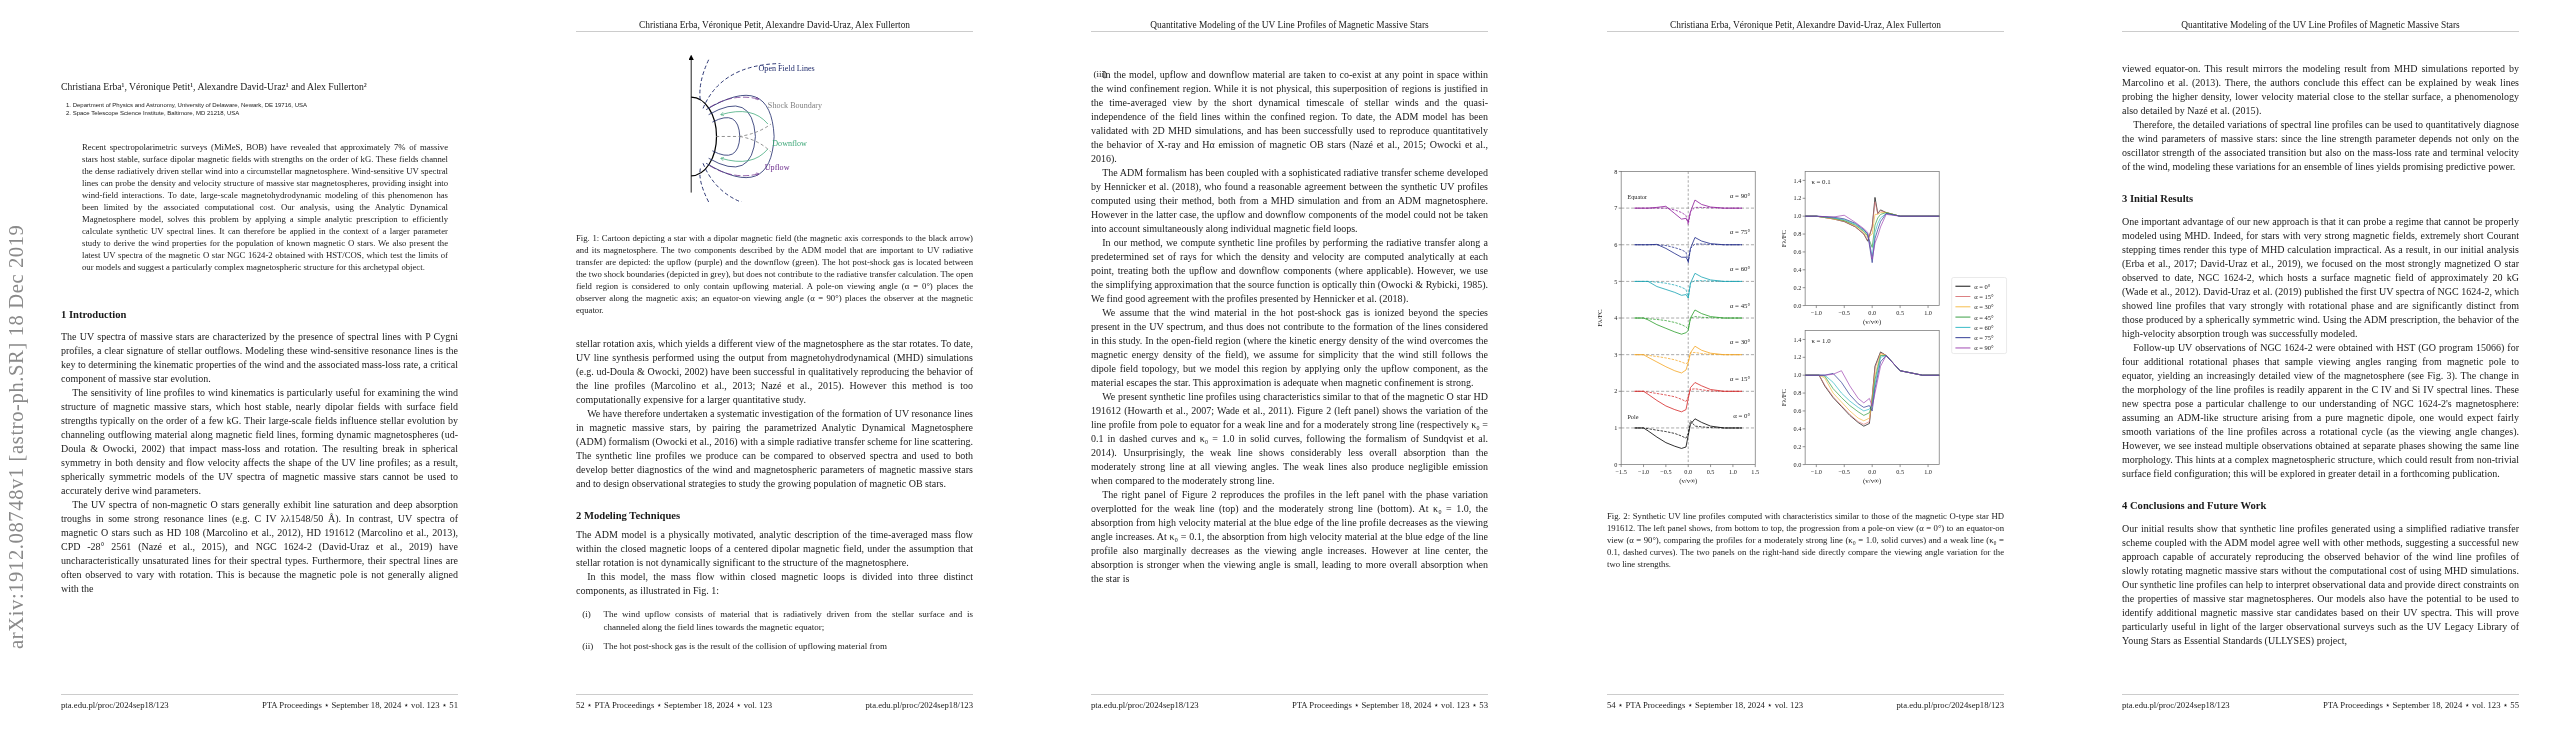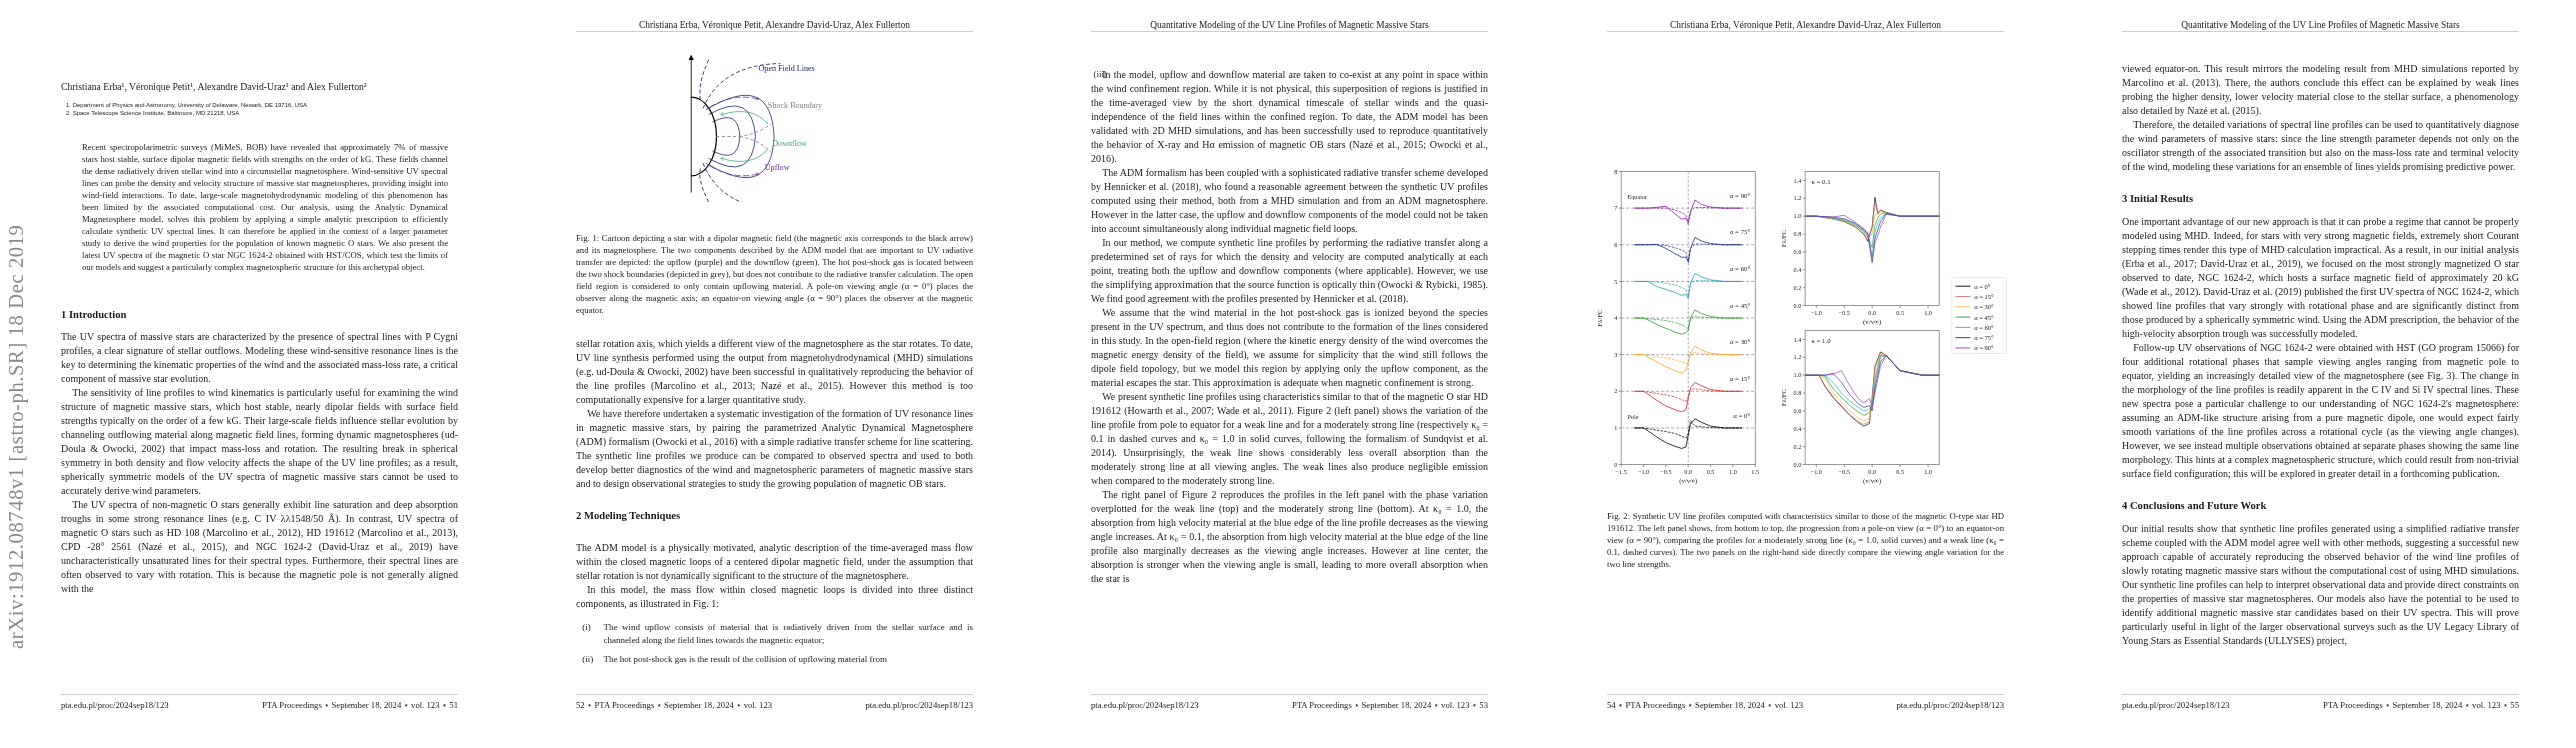--- a/index.html
+++ b/index.html
@@ -90,21 +90,21 @@
       <text x="160" y="198" font-size="13" fill="#6a2a8a">Upflow</text>
     </svg>
   </div>
   <div class="content" style="top:232px;">
     <div class="caption">Fig. 1: Cartoon depicting a star with a dipolar magnetic field (the magnetic axis corresponds to the black arrow) and its magnetosphere. The two components described by the ADM model that are important to UV radiative transfer are depicted: the upflow (purple) and the downflow (green). The hot post-shock gas is located between the two shock boundaries (depicted in grey), but does not contribute to the radiative transfer calculation. The open field region is considered to only contain upflowing material. A pole-on viewing angle (α = 0°) places the observer along the magnetic axis; an equator-on viewing angle (α = 90°) places the observer at the magnetic equator.</div>
     <div style="margin-top:21px;">
       <p>stellar rotation axis, which yields a different view of the magnetosphere as the star rotates. To date, UV line synthesis performed using the output from magnetohydrodynamical (MHD) simulations (e.g. ud-Doula &amp; Owocki, 2002) have been successful in qualitatively reproducing the behavior of the line profiles (Marcolino et al., 2013; Nazé et al., 2015). However this method is too computationally expensive for a larger quantitative study.</p>
       <p class="ind">We have therefore undertaken a systematic investigation of the formation of UV resonance lines in magnetic massive stars, by pairing the parametrized Analytic Dynamical Magnetosphere (ADM) formalism (Owocki et al., 2016) with a simple radiative transfer scheme for line scattering. The synthetic line profiles we produce can be compared to observed spectra and used to both develop better diagnostics of the wind and magnetospheric parameters of magnetic massive stars and to design observational strategies to study the growing population of magnetic OB stars.</p>
     </div>
     <h2 style="margin-top:18.7px;">2    Modeling Techniques</h2>
-    <div style="margin-top:20px;">
+    <div style="margin-top:7px;">
       <p>The ADM model is a physically motivated, analytic description of the time-averaged mass flow within the closed magnetic loops of a centered dipolar magnetic field, under the assumption that stellar rotation is not dynamically significant to the structure of the magnetosphere.</p>
       <p class="ind">In this model, the mass flow within closed magnetic loops is divided into three distinct components, as illustrated in Fig. 1:</p>
     </div>
     <ol class="items" style="margin-top:10px;">
       <li><span class="num">(i)</span><span>The wind upflow consists of material that is radiatively driven from the stellar surface and is channeled along the field lines towards the magnetic equator;</span></li>
       <li><span class="num">(ii)</span><span>The hot post-shock gas is the result of the collision of upflowing material from</span></li>
     </ol>
   </div>
   <div class="foot">
     <span>52 ⋆ PTA Proceedings ⋆ September 18, 2024 ⋆ vol. 123</span>

